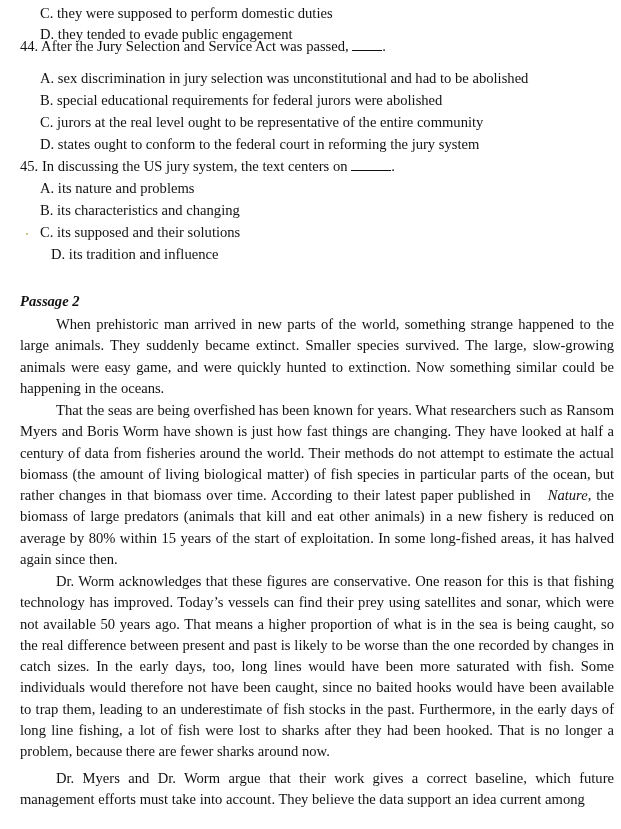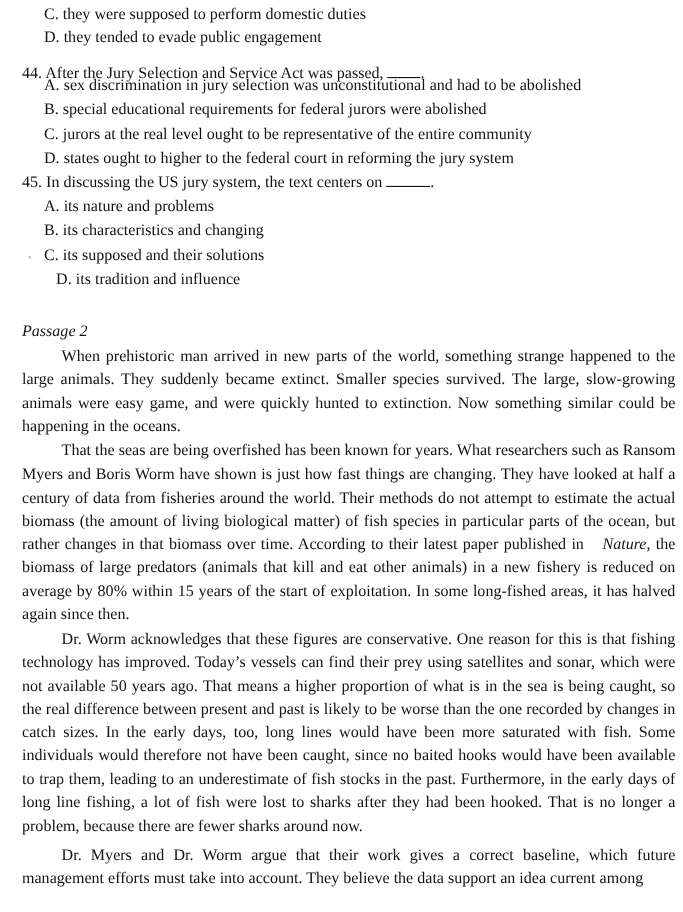--- a/index.html
+++ b/index.html
@@ -6,60 +6,60 @@
   body {
     width: 621px; height: 829px; overflow: hidden; position: relative;
     font-family: "Liberation Serif", "DejaVu Serif", serif;
     color: #111111; font-size: 14.6px;
   }
   .line { position: absolute; white-space: nowrap; line-height: 18px; }
   .opt { left: 40px; }
   .q { left: 20px; }
   .num { display: inline-block; }
   .blank { display: inline-block; border-bottom: 1px solid #111; height: 12px; vertical-align: baseline; }
-  .title { left: 20px; font-weight: normal; font-style: italic; text-align: center; }
+  .title { left: 20px; font-weight: bold; font-style: italic; text-align: center; }
   .para {
     position: absolute; left: 20px; width: 594px;
     text-align: justify; line-height: 21.3px; text-indent: 36px;
   }
   .para i { font-style: italic; margin-left: 12px; }
   .dot { position: absolute; left: 26px; top: 233px; width: 2px; height: 2px; background: #b8b060; border-radius: 1px; }
 </style>
 </head>
 <body>
 
 <div class="line opt" style="top:4px;">
   <span>C.</span>
   <span>they were supposed to perform domestic duties</span>
 </div>
 <div class="line opt" style="top:25px;">
   <span>D.</span>
   <span>they tended to evade public engagement</span>
 </div>
 
-<div class="line q" style="top:58px;">
+<div class="line q" style="top:37px;">
   <span class="num">44.</span>
   <span>After the Jury Selection and Service Act was passed,</span>
   <span class="blank" style="width:30px;"></span><span>.</span>
 </div>
 <div class="line opt" style="top:69px;">
   <span>A.</span>
   <span>sex discrimination in jury selection was unconstitutional and had to be abolished</span>
 </div>
 <div class="line opt" style="top:91px;">
   <span>B.</span>
   <span>special educational requirements for federal jurors were abolished</span>
 </div>
 <div class="line opt" style="top:113px;">
   <span>C.</span>
   <span>jurors at the real level ought to be representative of the entire community</span>
 </div>
 <div class="line opt" style="top:135px;">
   <span>D.</span>
-  <span>states ought to higher to the federal court in reforming the jury system</span>
+  <span>states ought to conform to the federal court in reforming the jury system</span>
 </div>
 
 <div class="line q" style="top:157px;">
   <span class="num">45.</span>
   <span>In discussing the US jury system, the text centers on</span>
   <span class="blank" style="width:40px;"></span><span>.</span>
 </div>
 <div class="line opt" style="top:179px;">
   <span>A.</span>
   <span>its nature and problems</span>

